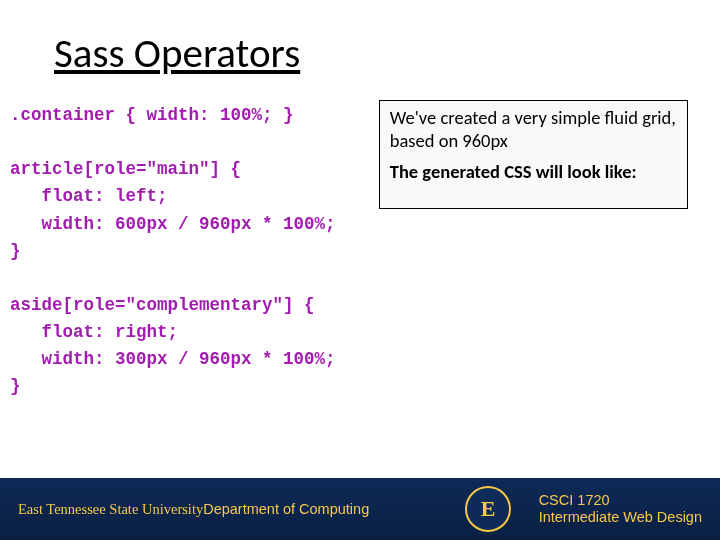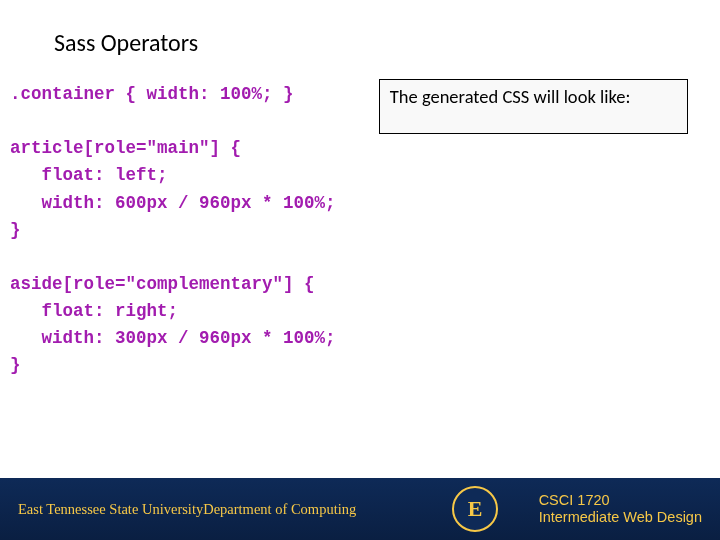--- a/index.html
+++ b/index.html
@@ -12,25 +12,26 @@
     overflow: hidden;
   }
   .slide {
     width: 100%;
     height: 100%;
     position: relative;
     display: flex;
     flex-direction: column;
   }
   .title {
-    font-size: 24px;
+    font-size: 41px;
     font-weight: 400;
     color: #000;
     padding: 28px 0 18px 54px;
     font-family: Calibri, sans-serif;
+    text-decoration: underline;
   }
   .content {
     flex: 1;
     display: flex;
     padding: 0 10px 0 10px;
   }
   .code-col {
     flex: 1.05;
     font-family: "Courier New", monospace;
     font-size: 17.5px;
@@ -46,37 +47,37 @@
   }
   .text-box {
     border: 1px solid #000;
     background: #f9f9f9;
     padding: 6px 10px 8px 10px;
     font-size: 18.5px;
     line-height: 1.22;
     color: #000;
   }
   .text-box p { margin-bottom: 9px; }
-  .text-box p:last-child { margin-bottom: 16px; }
+  .text-box p:last-child { margin-bottom: 16px; font-weight: bold; }
   .footer {
     height: 62px;
     background: linear-gradient(to bottom, #0e2a57 0%, #0a1f42 100%);
     display: flex;
     align-items: center;
     padding: 0 18px;
     color: #f7c847;
     position: relative;
   }
   .footer-left {
     display: flex;
     font-size: 14px;
     line-height: 1.15;
   }
   .footer-left .uni { font-family: Georgia, serif; font-size: 14.5px; }
-  .footer-left .dept { font-family: Liberation Serif, serif; font-size: 14.5px; text-align: center; }
+  .footer-left .dept { font-family: Liberation Sans, sans-serif; font-size: 14.5px; text-align: center; }
   .footer-logo {
     margin-left: 96px;
     width: 46px;
     height: 46px;
     border-radius: 50%;
     background: #0e2a57;
     border: 2px solid #f7c847;
     display: flex;
     align-items: center;
     justify-content: center;
@@ -109,20 +110,21 @@
 <span>   width: 600px / 960px * 100%;</span>
 <span>}</span>
 <span></span>
 <span>aside[role="complementary"] {</span>
 <span>   float: right;</span>
 <span>   width: 300px / 960px * 100%;</span>
 <span>}</span></div>
 
     <div class="text-col">
       <div class="text-box">
+        <p>We've created a very simple fluid grid, based on 960px</p>
         <p>The generated CSS will look like:</p>
       </div>
     </div>
 
   </div>
 
   <div class="footer">
     <div class="footer-left">
       <span class="uni">East Tennessee State University</span>
       <span class="dept">Department of Computing</span>

